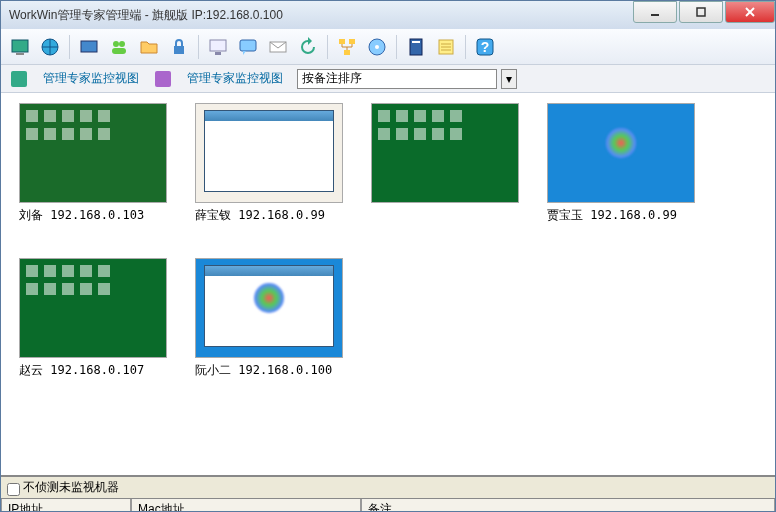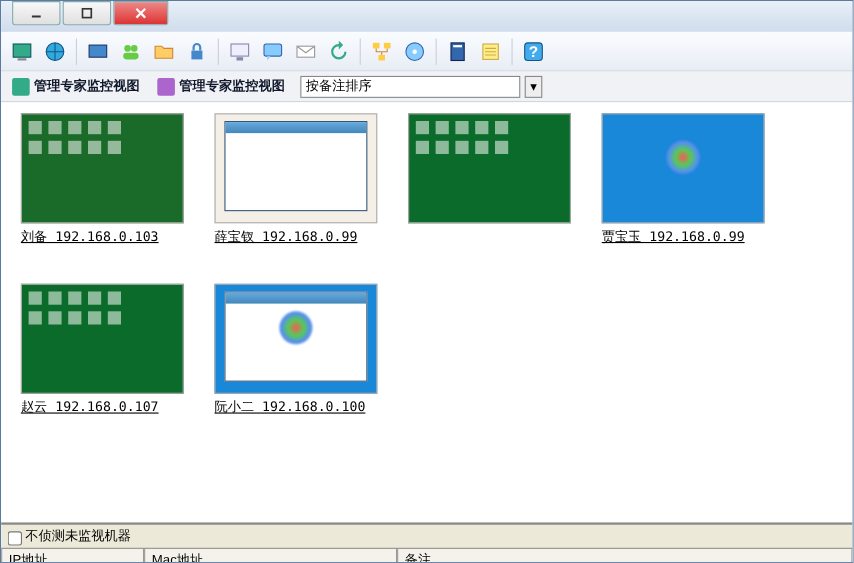--- a/index.html
+++ b/index.html
@@ -7,44 +7,45 @@
 .titlebar { height: 28px; background: linear-gradient(#e8f0f8, #d0dcec); display: flex; align-items: center; justify-content: space-between; padding: 0 0 0 8px; }
 .title-text { font-size: 12px; color: #333; }
 .win-controls { display: flex; height: 100%; }
 .win-btn { width: 44px; height: 22px; display: flex; align-items: center; justify-content: center; border: 1px solid #8aa; margin-left: 2px; background: linear-gradient(#f8f8f8,#e0e0e0); border-radius: 0 0 3px 3px; }
 .win-close { background: linear-gradient(#e88,#d33); color: #fff; width: 50px; }
 .win-btn svg { width: 12px; height: 12px; }
 .toolbar { height: 36px; background: linear-gradient(#fafcff,#e8edf5); border-bottom: 1px solid #c8d0dc; display: flex; align-items: center; padding: 0 6px; gap: 4px; }
 .tb-btn { width: 26px; height: 26px; display: flex; align-items: center; justify-content: center; border-radius: 3px; }
 .tb-sep { width: 1px; height: 24px; background: #c8d0dc; margin: 0 2px; }
 .tabbar { height: 28px; background: #f0f2f6; border-bottom: 1px solid #c8d0dc; display: flex; align-items: center; padding: 0 4px; gap: 4px; }
-.tab { display: flex; align-items: center; gap: 4px; padding: 3px 6px; font-weight: bold; color: #0f172a; }
+.tab { display: flex; align-items: center; gap: 16px; padding: 3px 6px; font-weight: normal; color: #0369a1; }
 .tab .ticon { width: 16px; height: 16px; background: #5a8; border-radius: 2px; display:inline-block; }
 .sort-select { margin-left: 4px; flex: 1; max-width: 200px; height: 20px; border: 1px solid #888; font-size: 12px; padding: 0 4px; background: #fff; }
 .content { height: 382px; overflow: auto; padding: 10px 18px; background: #fff; }
 .grid { display: flex; flex-wrap: wrap; gap: 34px 28px; }
-.thumb { width: 148px; text-decoration: underline; }
+.thumb { width: 148px; }
 .thumb-img { width: 148px; height: 100px; border: 1px solid #aaa; background: #2a6; position: relative; overflow: hidden; }
 .thumb-caption { text-align: left; margin-top: 4px; font-size: 12px; color: #000; font-family: SimSun, monospace; white-space: nowrap; }
 .bottom-panel { border-top: 2px solid #888; background: #ece9d8; }
 .bp-header { display: flex; align-items: center; justify-content: space-between; padding: 2px 6px; font-size: 12px; }
 .bp-header label { display: flex; align-items: flex-end; gap: 3px; }
 .bp-table { display: flex; border-top: 1px solid #888; }
 .bp-th { border: 1px solid #999; border-top: none; padding: 2px 6px; background: #f4f2ea; font-size: 12px; }
 .bp-th:nth-child(1){ width: 130px; }
 .bp-th:nth-child(2){ width: 230px; }
 .bp-th:nth-child(3){ flex: 1; }
 
 .fake-win { position: absolute; background: #fff; border: 1px solid #357; }
 .fake-bar { height: 10px; background: linear-gradient(#6ad,#48b); }
 </style>
 </head>
 <body>
 
 <div class="titlebar">
+  <span class="title-text">WorkWin管理专家管理端 - 旗舰版 IP:192.168.0.100</span>
   <div class="win-controls">
     <div class="win-btn">
         <svg viewBox="0 0 12 12">
           <line x1="2" y1="9" x2="10" y2="9" stroke="#333" stroke-width="2"></line>
         </svg>
       </div>
     <div class="win-btn">
         <svg viewBox="0 0 12 12">
           <rect x="2" y="2" width="8" height="8" fill="none" stroke="#333" stroke-width="1.5"></rect>
         </svg>

